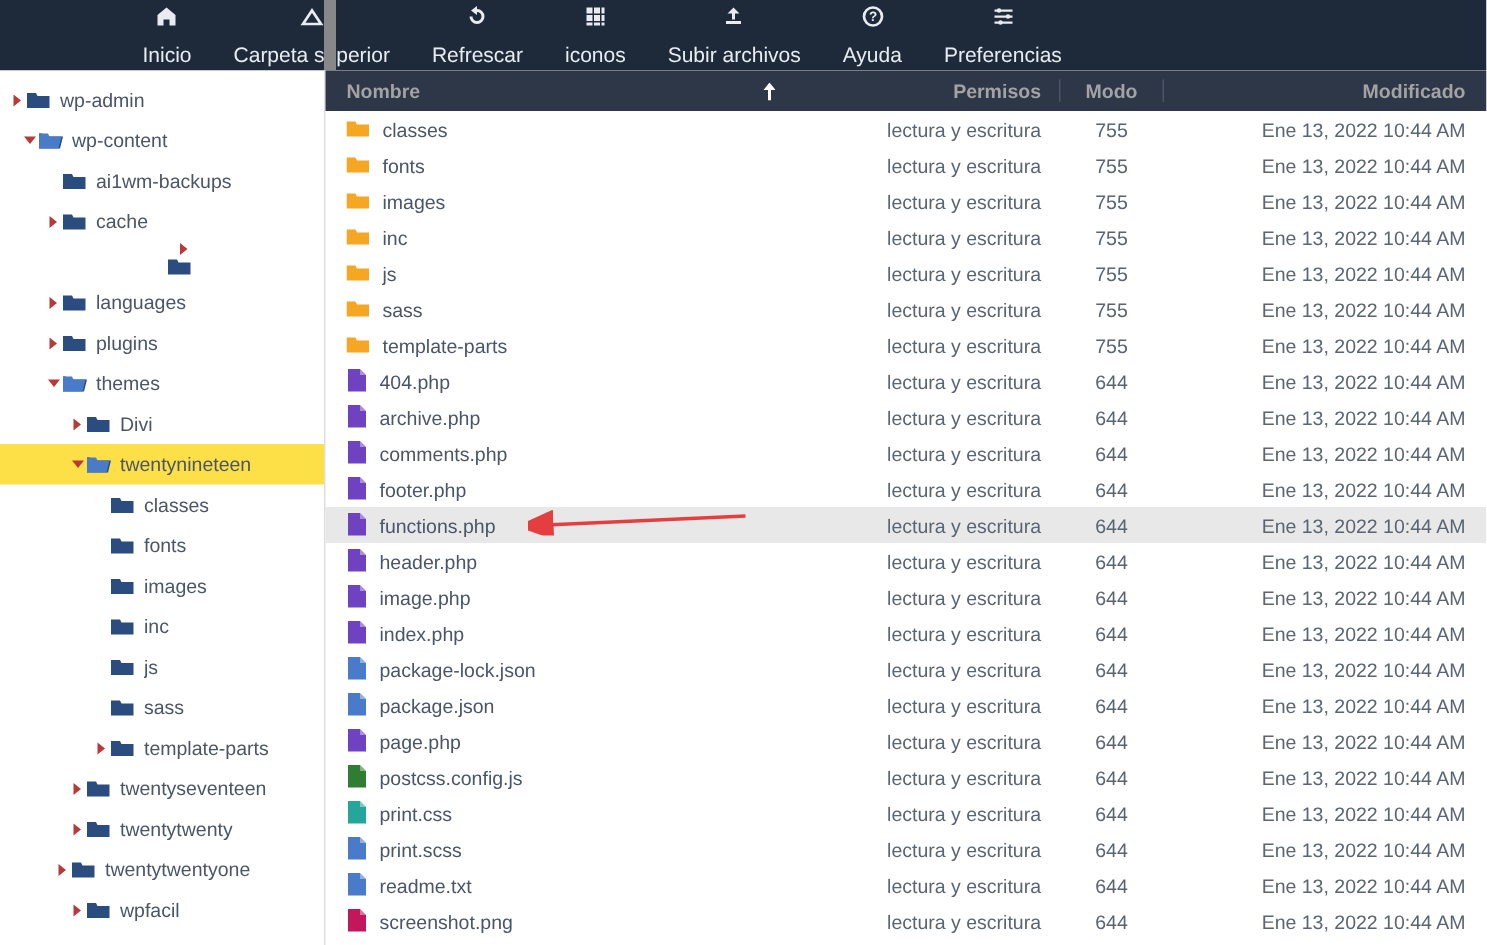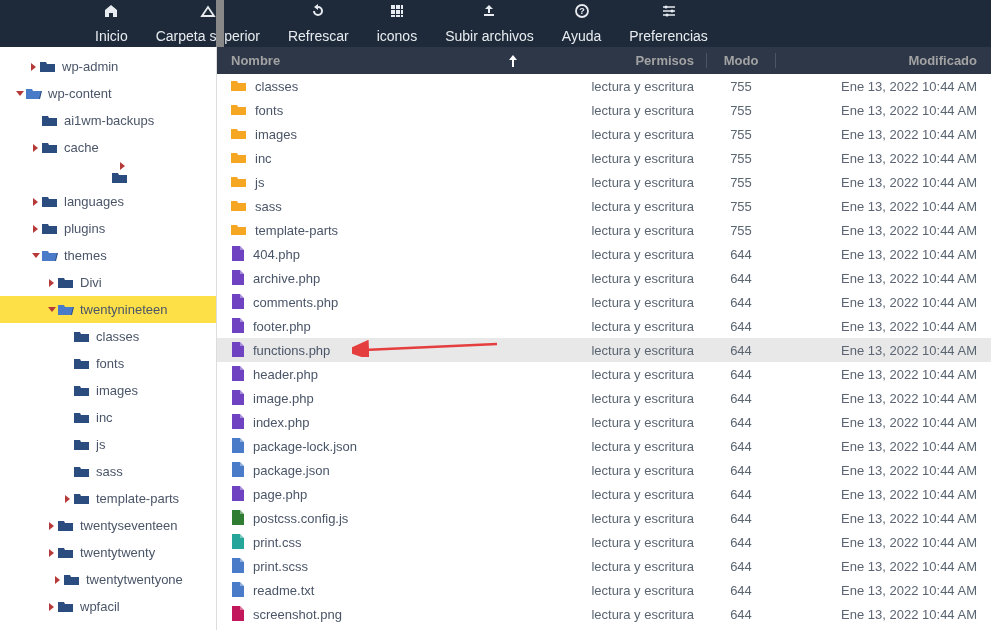--- a/index.html
+++ b/index.html
@@ -90,21 +90,21 @@
           <circle cx="5" cy="4" r="1.5"></circle>
           <circle cx="11" cy="8" r="1.5"></circle>
           <circle cx="6" cy="12" r="1.5"></circle>
         </svg></span>
       <span>Preferencias</span>
     </div>
   </div>
 
 <div class="main">
   <div class="sidebar">
-      <div class="tree-row" style="padding-left: 28px;">
+      <div class="tree-row" style="padding-left: 6px;">
         <span class="tree-caret">
           <svg width="8" height="10" viewBox="0 0 8 10">
             <path d="M1 1 L6 5 L1 9 Z"></path>
           </svg>
         </span>
         <span class="tree-icon">
           <svg width="16" height="14" viewBox="0 0 16 14">
             <path fill="#2b4c7e" d="M0 2 L6 2 L7 4 L15 4 L15 12 L0 12 Z"></path>
           </svg>
         </span>
@@ -312,21 +312,21 @@
             <path d="M1 1 L6 5 L1 9 Z"></path>
           </svg>
         </span>
         <span class="tree-icon">
           <svg width="16" height="14" viewBox="0 0 16 14">
             <path fill="#2b4c7e" d="M0 2 L6 2 L7 4 L15 4 L15 12 L0 12 Z"></path>
           </svg>
         </span>
         <span class="tree-label">twentytwenty</span>
       </div>
-      <div class="tree-row" style="padding-left: 36px; margin-left: 16px;">
+      <div class="tree-row" style="padding-left: 36px;">
         <span class="tree-caret">
           <svg width="8" height="10" viewBox="0 0 8 10">
             <path d="M1 1 L6 5 L1 9 Z"></path>
           </svg>
         </span>
         <span class="tree-icon">
           <svg width="16" height="14" viewBox="0 0 16 14">
             <path fill="#2b4c7e" d="M0 2 L6 2 L7 4 L15 4 L15 12 L0 12 Z"></path>
           </svg>
         </span>

